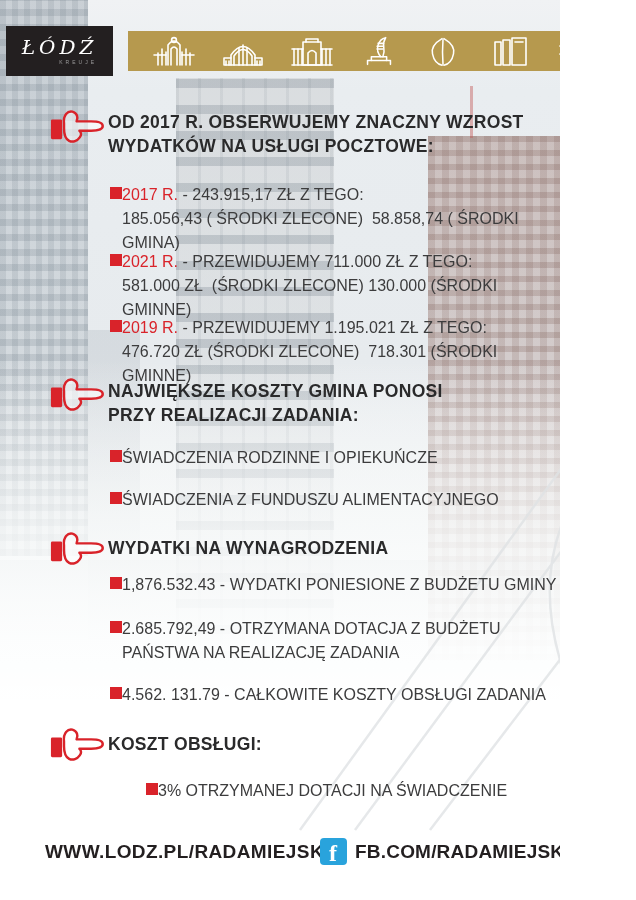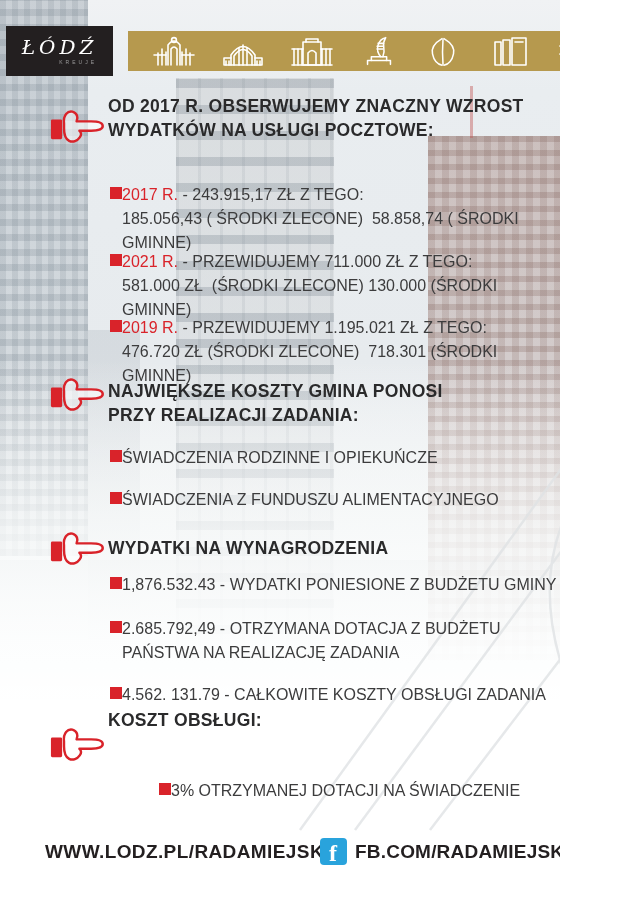--- a/index.html
+++ b/index.html
@@ -152,27 +152,27 @@
           <rect x="14" y="21" width="5" height="7"></rect>
           <rect x="25" y="21" width="5" height="7"></rect>
         </g>
     </svg>
   </div>
 
   <svg class="hand" style="top:106px" viewBox="0 0 60 42">
     <rect x="1" y="13" width="12" height="21" rx="1.5" fill="#d9232a"></rect>
     <path d="M15 17 C14 8 19 3.5 24 4.5 C29 5.8 30.5 11 28.5 15 L44 15 C51 15 56.5 16.5 56.5 20 C56.5 23.5 51 25 44 25 L31.5 25 C33.8 27 33.8 30 31.8 32.2 C29.5 35.8 24.5 37.8 20.5 35.8 C16 33.6 15 28 15 22 Z" fill="rgba(255,255,255,.55)" stroke="#d9232a" stroke-width="2.6" stroke-linejoin="round"></path>
   </svg>
-  <div class="heading" style="top:94px;max-width:430px">OD 2017 R. OBSERWUJEMY ZNACZNY WZROST WYDATKÓW NA USŁUGI POCZTOWE:</div>
+  <div class="heading" style="top:110px;max-width:430px">OD 2017 R. OBSERWUJEMY ZNACZNY WZROST WYDATKÓW NA USŁUGI POCZTOWE:</div>
 
   <div class="item" style="top:183px">
     <span class="sq"></span>
     <div class="itext">
       <div class="l1"><span class="year">2017 R.</span><span> - 243.915,17 ZŁ Z TEGO:</span></div>
-      <div class="l2">185.056,43 ( ŚRODKI ZLECONE)  58.858,74 ( ŚRODKI GMINNE)</div>
+      <div class="l2">185.056,43 ( ŚRODKI ZLECONE)  58.858,74 ( ŚRODKI GMINA)</div>
     </div>
   </div>
   <div class="item" style="top:250px">
     <span class="sq"></span>
     <div class="itext">
       <div class="l1"><span class="year">2021 R.</span><span> - PRZEWIDUJEMY 711.000 ZŁ Z TEGO:</span></div>
       <div class="l2">581.000 ZŁ  (ŚRODKI ZLECONE) 130.000 (ŚRODKI GMINNE)</div>
     </div>
   </div>
   <div class="item" style="top:316px">
@@ -214,23 +214,23 @@
   </div>
   <div class="item" style="top:683px">
     <span class="sq"></span>
     <div class="itext single">4.562. 131.79 - CAŁKOWITE KOSZTY OBSŁUGI ZADANIA</div>
   </div>
 
   <svg class="hand" style="top:724px" viewBox="0 0 60 42">
     <rect x="1" y="13" width="12" height="21" rx="1.5" fill="#d9232a"></rect>
     <path d="M15 17 C14 8 19 3.5 24 4.5 C29 5.8 30.5 11 28.5 15 L44 15 C51 15 56.5 16.5 56.5 20 C56.5 23.5 51 25 44 25 L31.5 25 C33.8 27 33.8 30 31.8 32.2 C29.5 35.8 24.5 37.8 20.5 35.8 C16 33.6 15 28 15 22 Z" fill="rgba(255,255,255,.55)" stroke="#d9232a" stroke-width="2.6" stroke-linejoin="round"></path>
   </svg>
-  <div class="heading" style="top:708px;max-width:470px">KOSZT OBSŁUGI:</div>
-
-  <div class="item" style="top:779px;left:159px">
+  <div class="heading" style="top:732px;max-width:470px">KOSZT OBSŁUGI:</div>
+
+  <div class="item" style="top:779px;left:146px">
     <span class="sq"></span>
     <div class="itext single">3% OTRZYMANEJ DOTACJI NA ŚWIADCZENIE</div>
   </div>
 
   <a class="site" href="#">WWW.LODZ.PL/RADAMIEJSKA</a>
   <div class="fbwrap">
     <div class="fbicon">
         <span>f</span>
       </div>
     <a class="fbtext" href="#">FB.COM/RADAMIEJSKAWLODZI</a>

